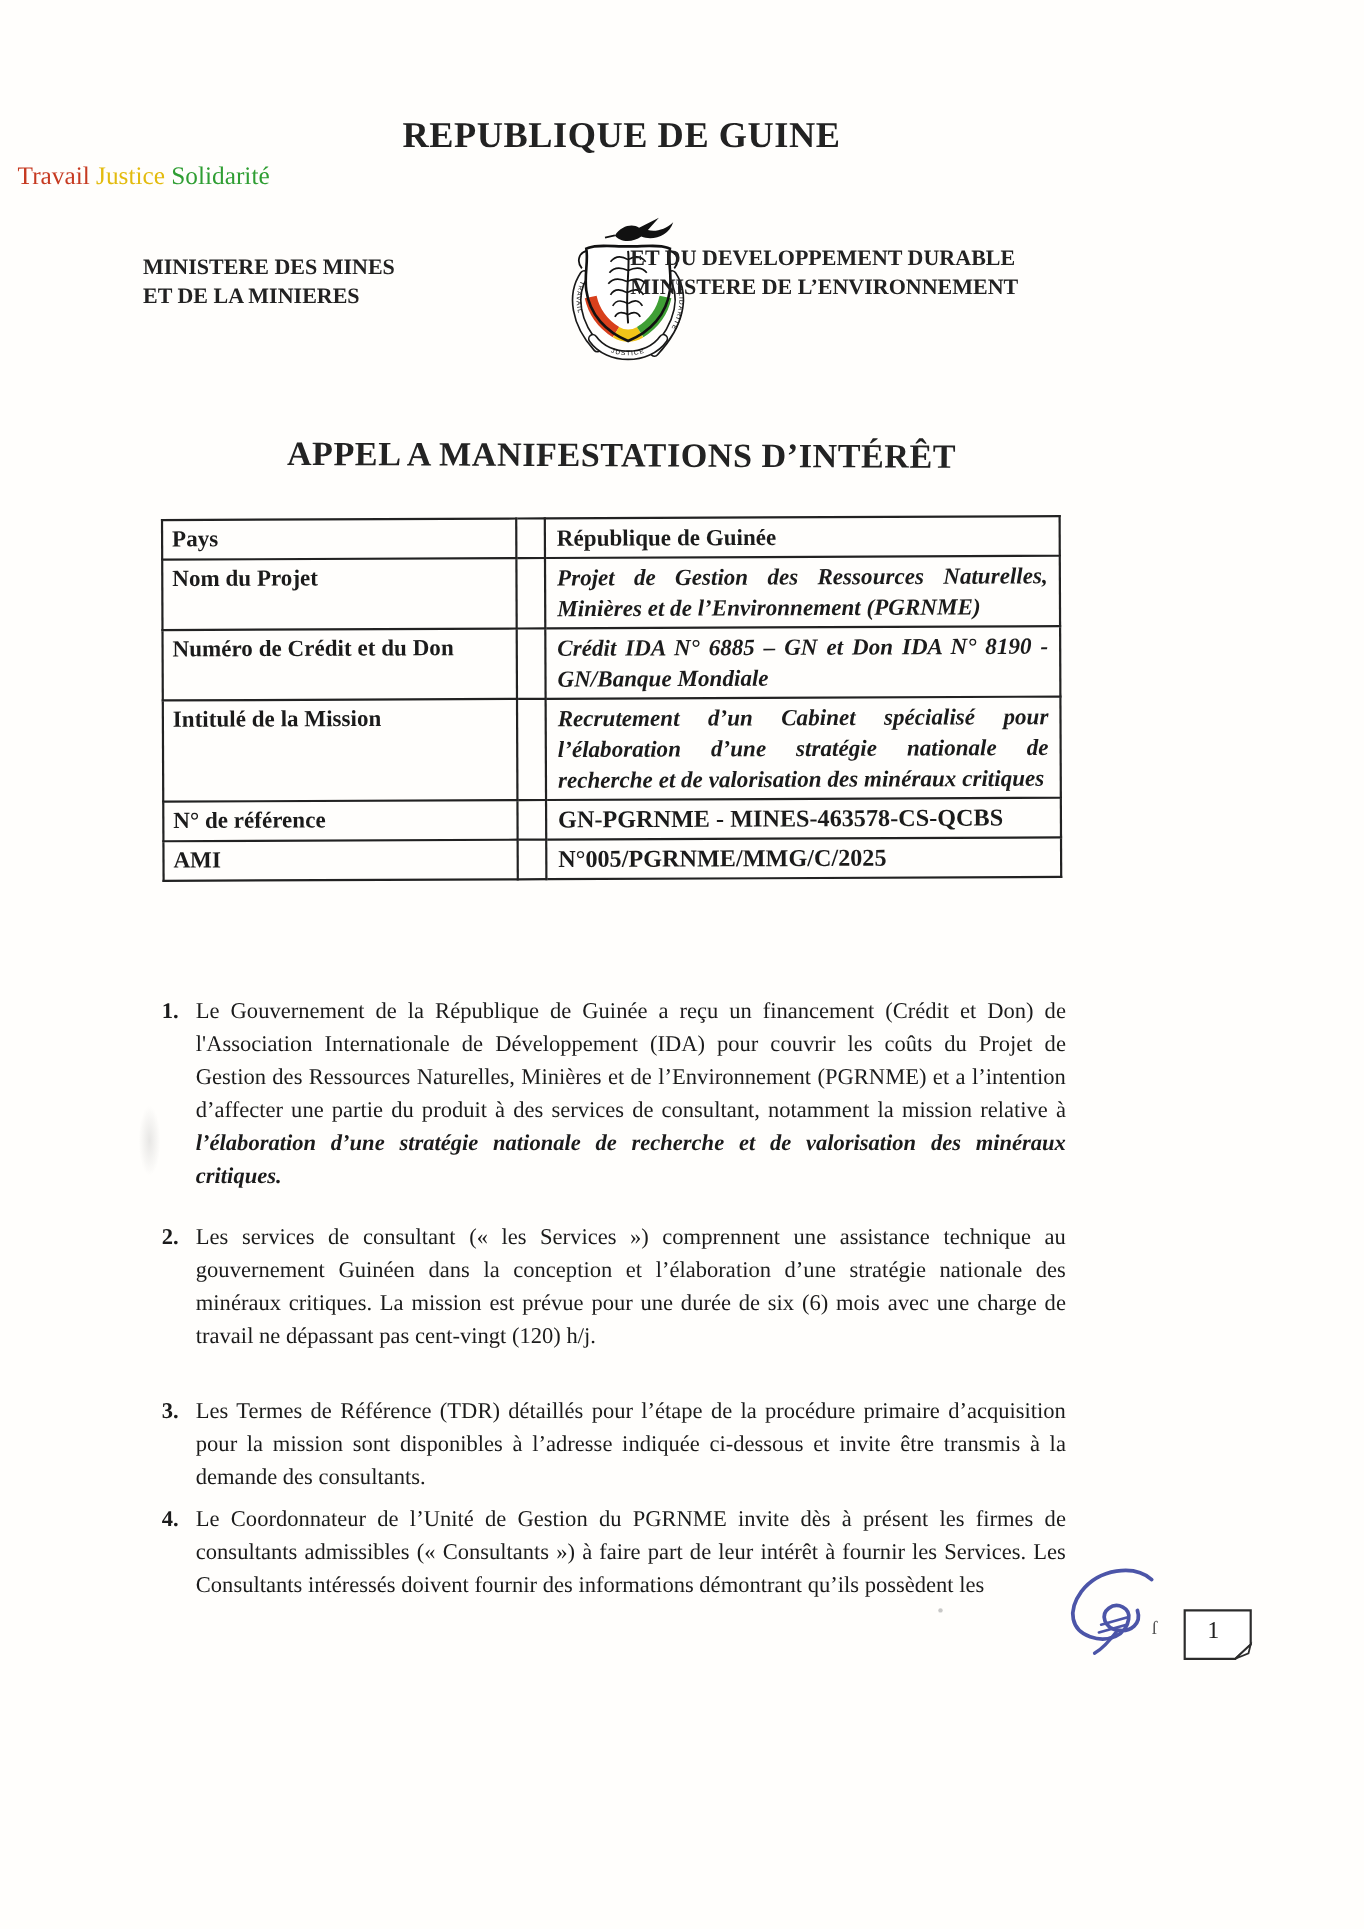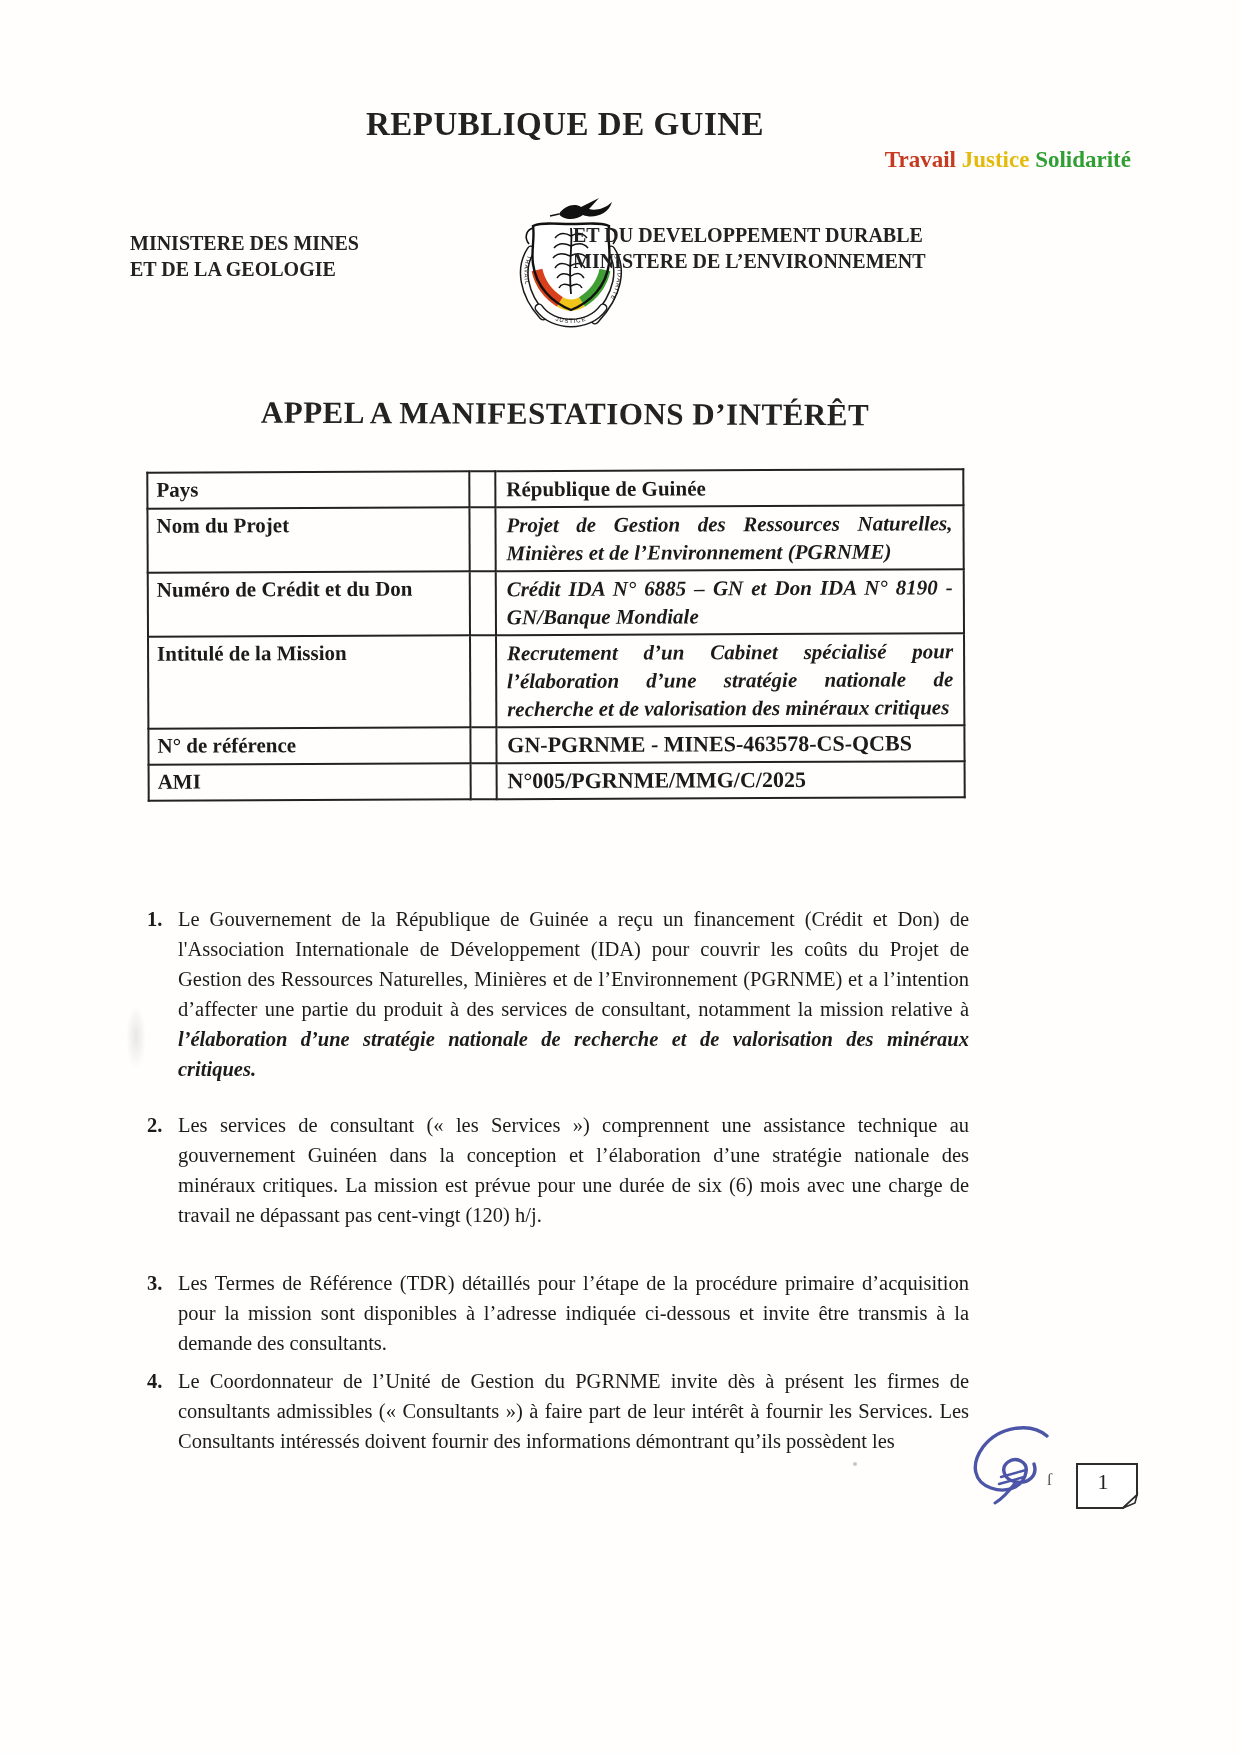--- a/index.html
+++ b/index.html
@@ -7,22 +7,22 @@
     position:relative;width:1240px;height:1754px;background:#fffefc;
     font-family:"Liberation Serif",serif;color:#1b1b1b;overflow:hidden;
   }
   
   .top{position:relative;height:470px;}
   .doc-title{
     position:absolute;left:0;top:106px;width:1130px;text-align:center;
     font-size:33px;font-weight:bold;letter-spacing:.5px;color:#222;
   }
   .motto{
-    position:absolute;left:1px;top:147px;width:1130px;text-align:right;
-    font-size:23px;font-weight:700;
+    position:absolute;left:16px;top:147px;width:1130px;text-align:left;
+    font-size:23px;font-weight:400;
   }
   .motto .w1{color:#c63a21;}
   .motto .w2{color:#e3bb0e;}
   .motto .w3{color:#2f9e33;}
   .ministry{position:absolute;font-size:20px;font-weight:bold;line-height:26px;color:#222;}
   .ministry.left{left:130px;top:212px;margin-top:18px;}
   .ministry.right{left:573px;top:222px;width:380px;}
   .emblem{position:absolute;left:515px;top:192px;width:112px;height:146px;}
   .project{
     position:absolute;left:0;top:302px;width:1130px;text-align:center;
@@ -78,21 +78,21 @@
   <div class="top">
     <div class="doc-title">REPUBLIQUE DE GUINE</div>
     <div class="motto">
       <span class="w1">Travail</span>
       <span class="w2">Justice</span>
       <span class="w3">Solidarité</span>
     </div>
 
     <div class="ministry left">
       <div>MINISTERE DES MINES</div>
-      <div>ET DE LA GEOLOGIE</div>
+      <div>ET DE LA MINIERES</div>
     </div>
 
     <svg class="emblem" viewBox="0 0 112 146" aria-hidden="true">
       <defs>
         <path id="ribL" d="M16,58 C4,76 8,102 28,124"></path>
         <path id="ribR" d="M96,58 C108,76 104,102 80,128"></path>
         <path id="ribB" d="M24,116 C38,136 74,136 88,116"></path>
       </defs>
 
       <use href="#ribL" class="ribbon-outer"></use>

